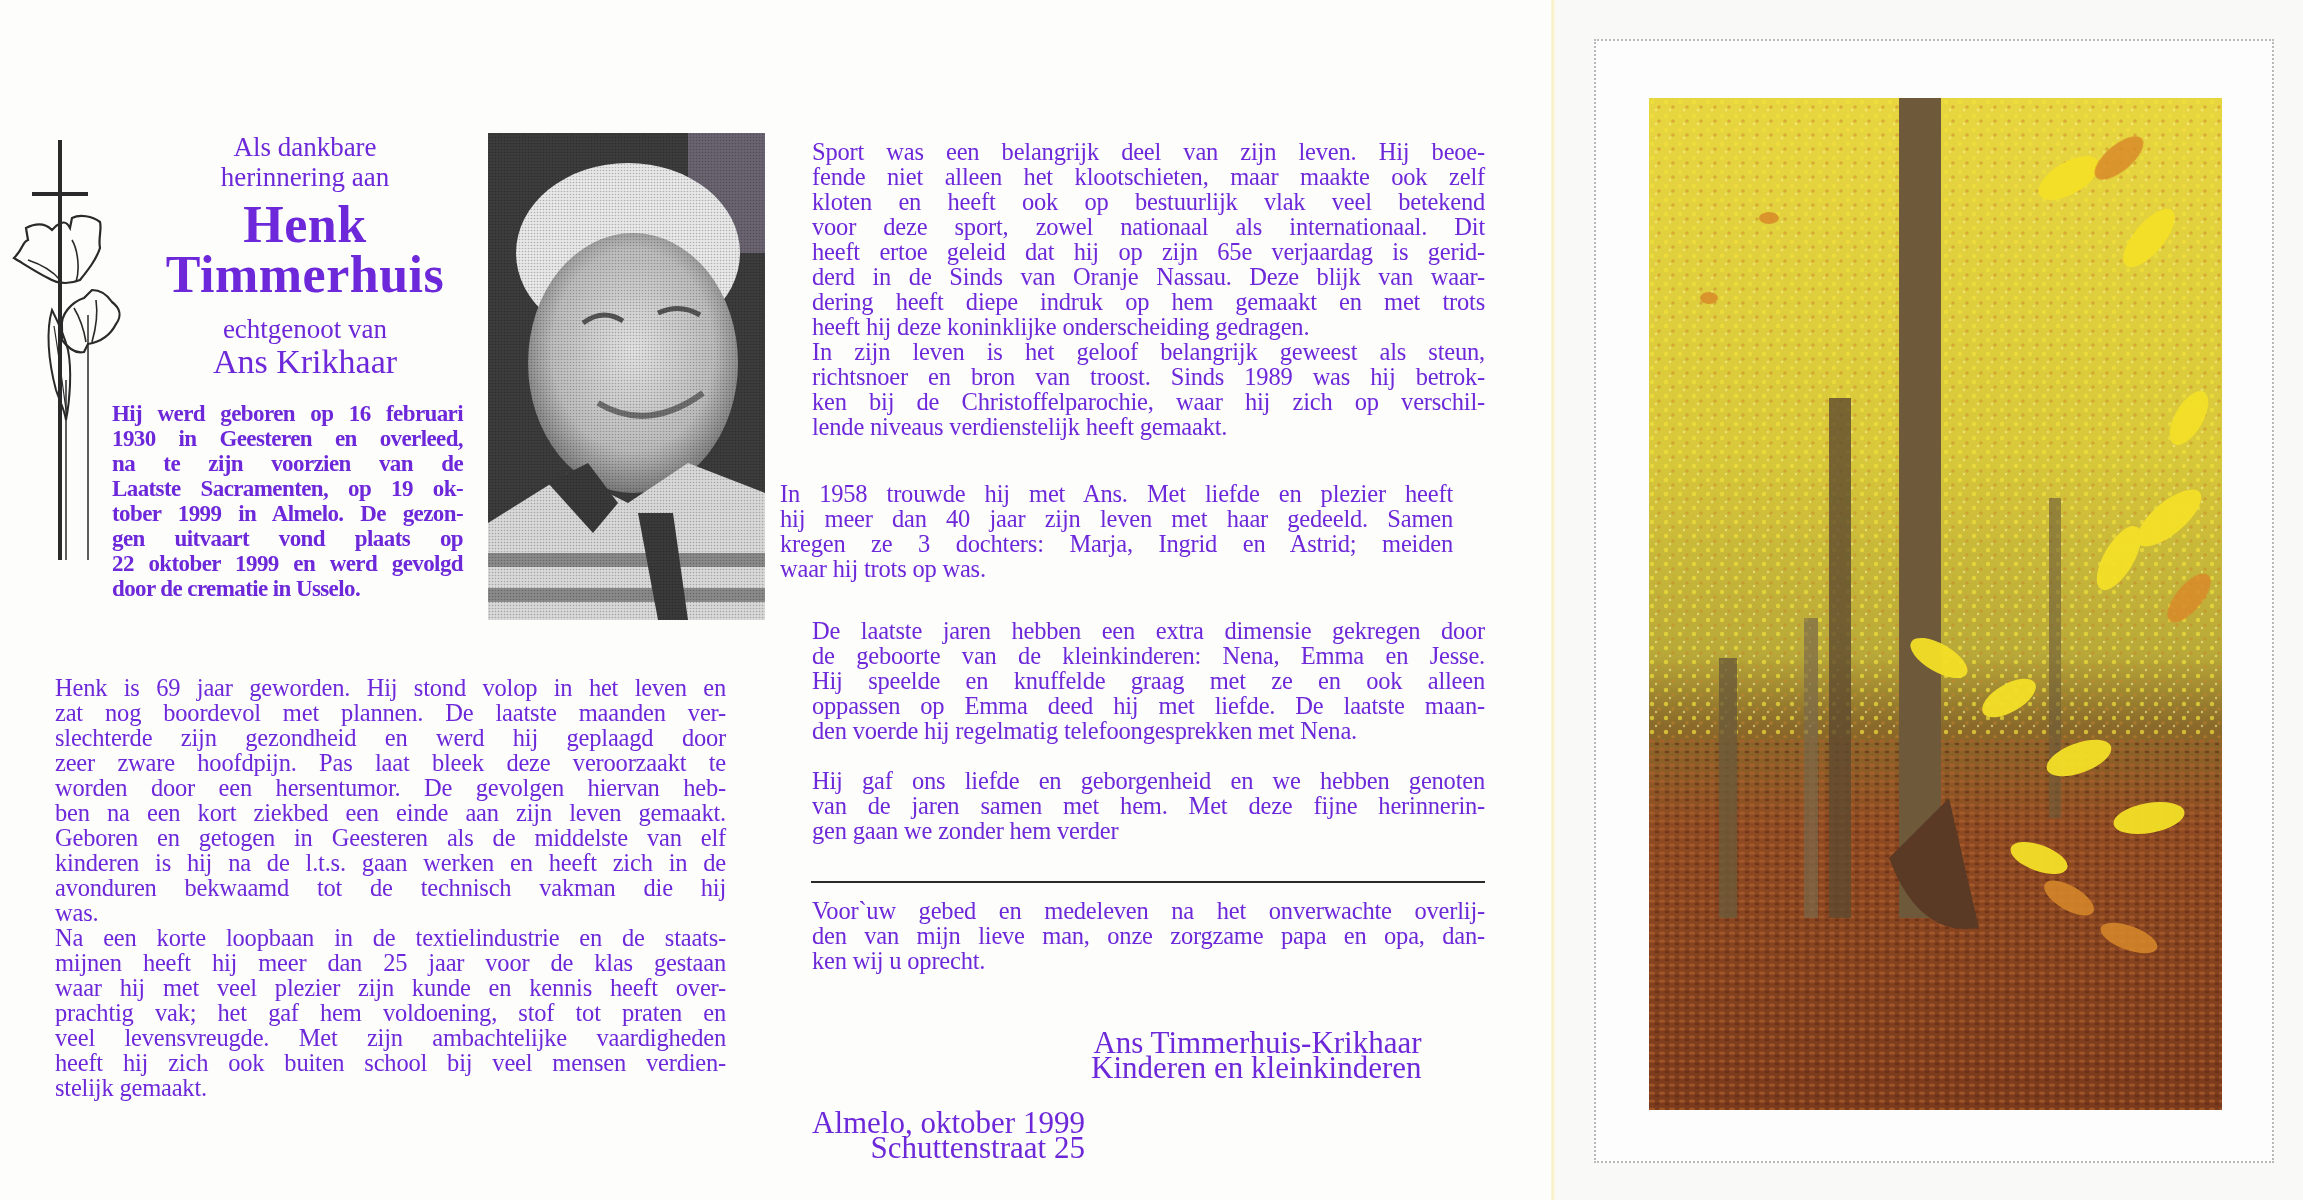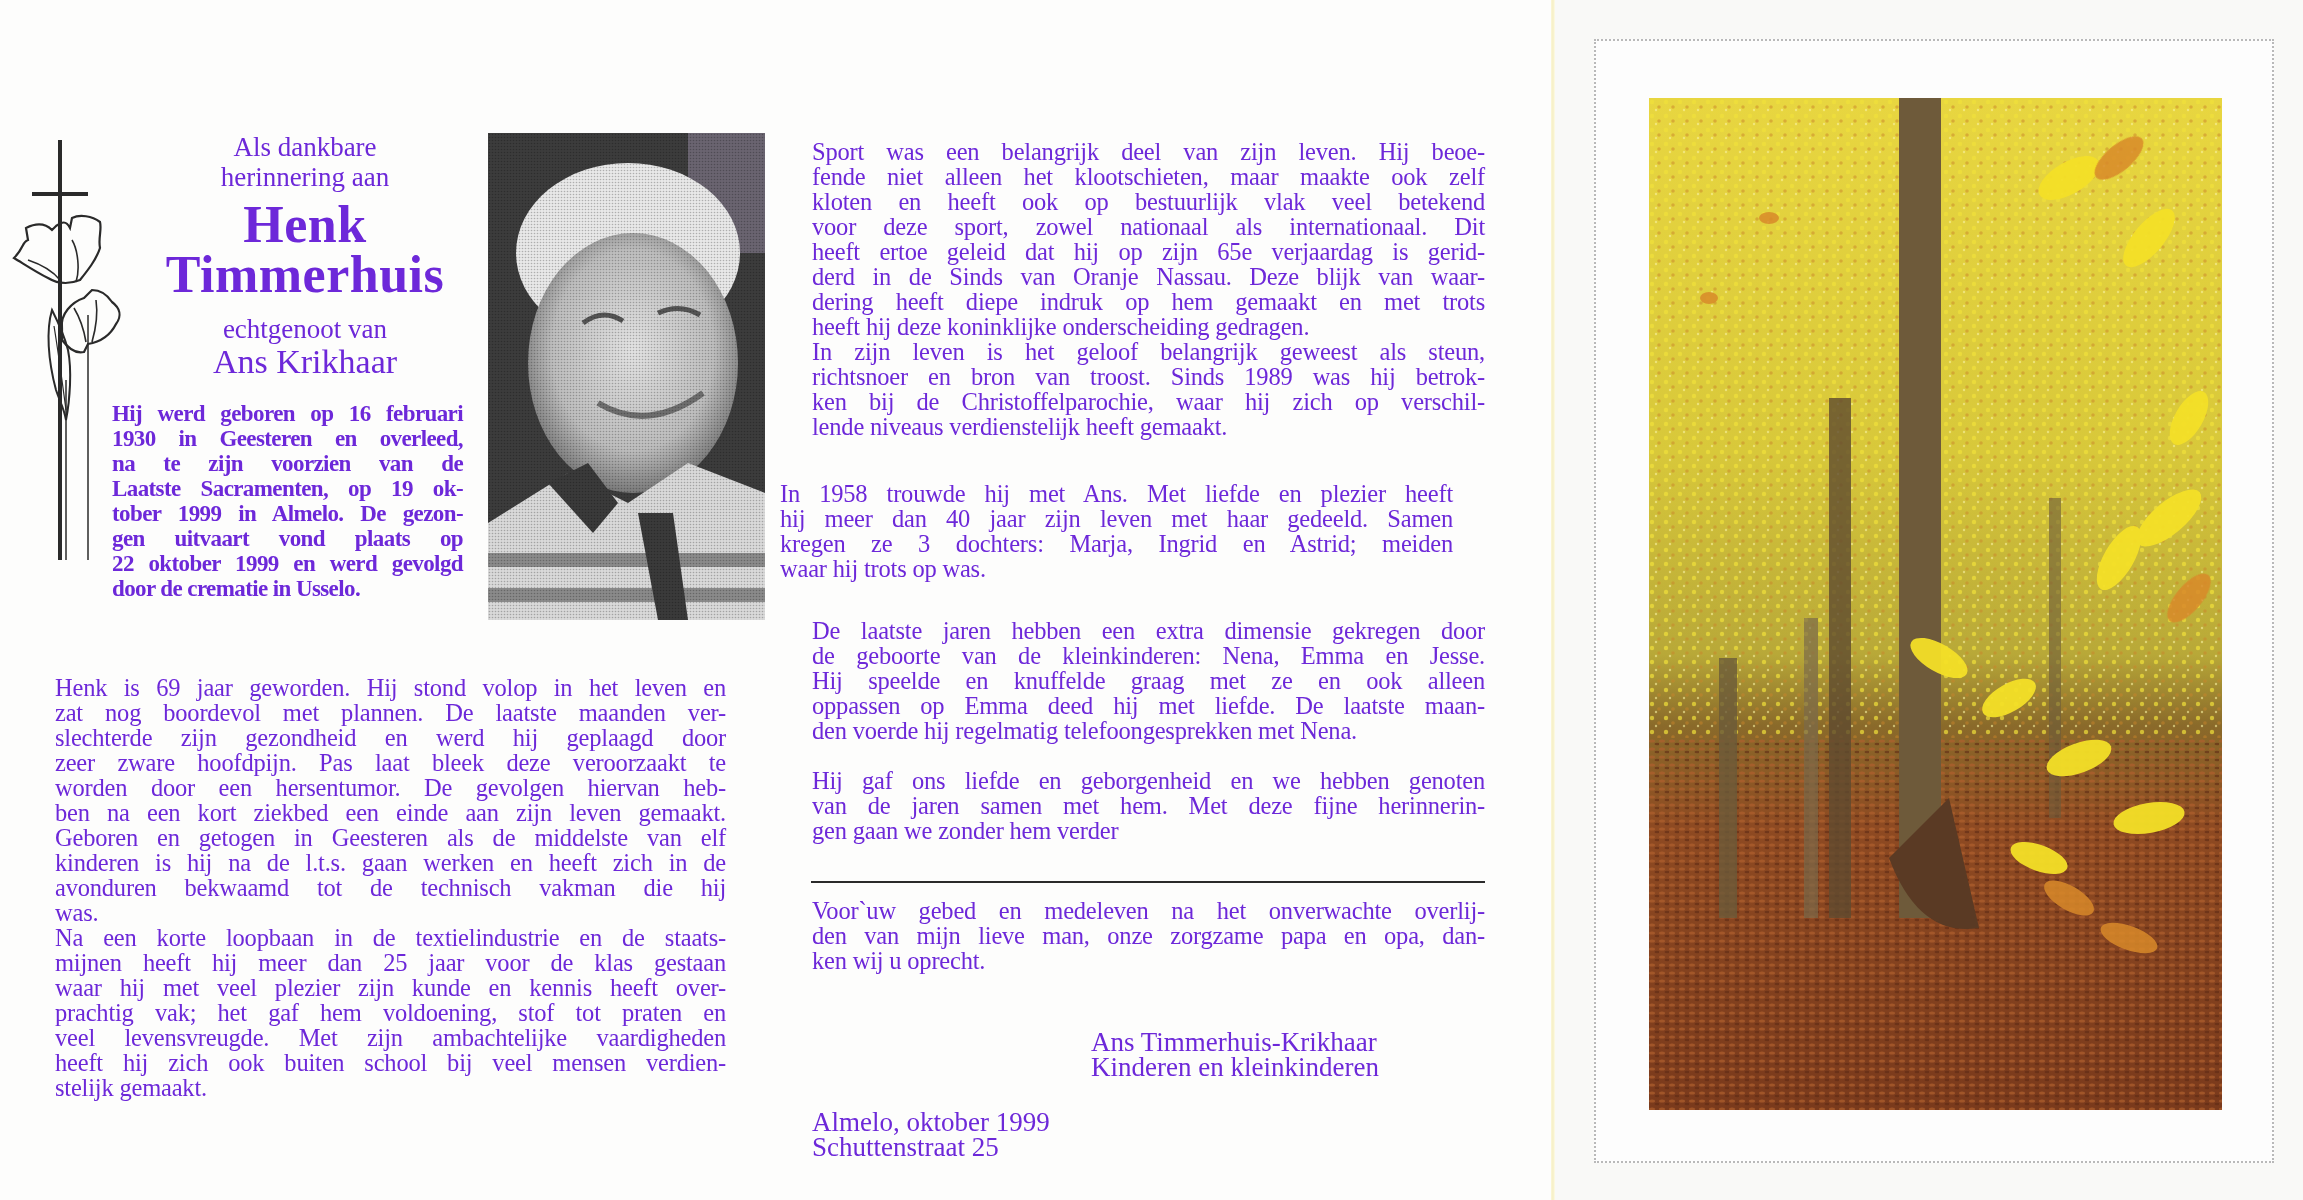--- a/index.html
+++ b/index.html
@@ -20,21 +20,21 @@
 
   .portrait { position:absolute; left:488px; top:133px; width:277px; height:487px; overflow:hidden; background:#555; }
 
   .lines { position:absolute; }
   .line { display:block; white-space:nowrap; text-align:justify; text-align-last:justify; height:25px; line-height:25px; }
   .line.last { text-align-last:left; }
   .bio .line { font-family:"Liberation Serif", serif; font-weight:bold; font-size:23px; letter-spacing:-0.6px; transform-origin:left; }
   .body .line { font-size:24.5px; letter-spacing:-0.2px; }
 
   .rule { position:absolute; left:811px; top:881px; width:674px; height:2px; background:#2a2a2a; }
-  .sig { position:absolute; left:1091px; font-size:27px; line-height:25px; }
+  .sig { position:absolute; left:1091px; font-size:31px; line-height:25px;text-align:right; }
 </style>
 </head>
 <body>
 
 <div class="page"></div>
 
 <svg class="cross" viewBox="0 0 130 440" fill="none" stroke="#2a2a2a">
   <line x1="60" y1="10" x2="60" y2="430" stroke-width="4"></line>
   <line x1="32" y1="64" x2="88" y2="64" stroke-width="4"></line>
   <line x1="66" y1="250" x2="66" y2="430" stroke-width="1.5"></line>

